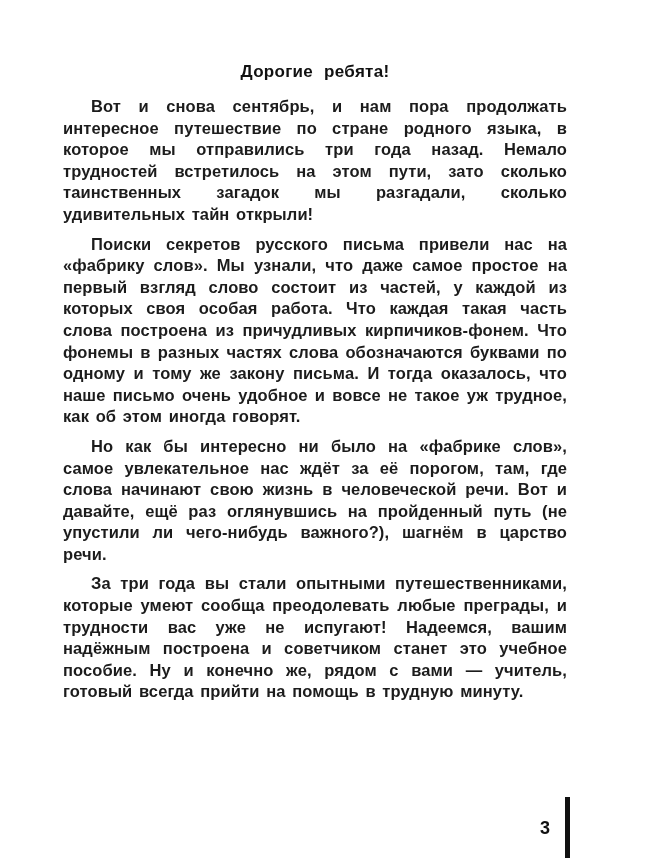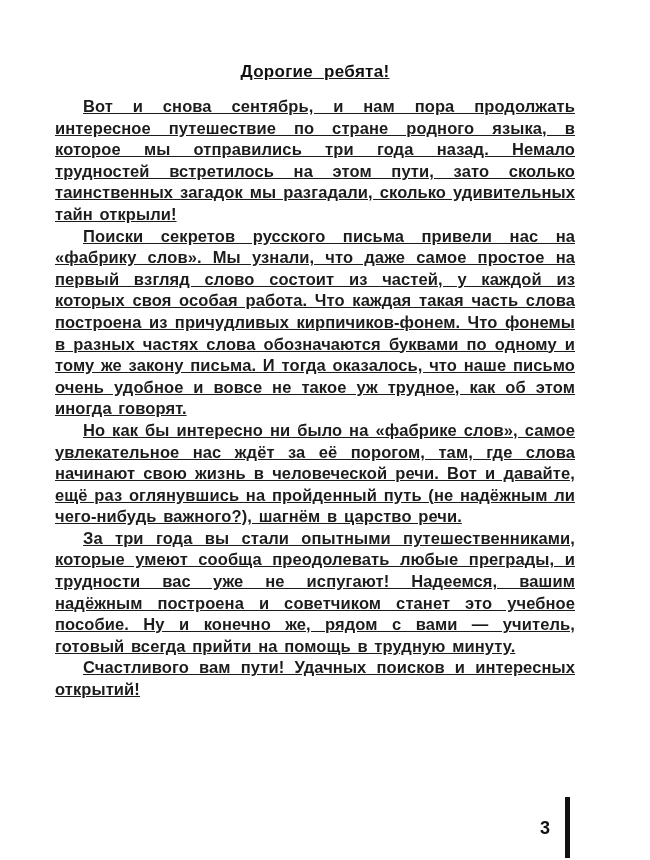--- a/index.html
+++ b/index.html
@@ -15,33 +15,32 @@
     font-family: "Liberation Sans", sans-serif;
     color: #1c1c1c;
     overflow: hidden;
     box-sizing: border-box;
   }
   .text-block {
     position: absolute;
     left: 55px;
     top: 62px;
     width: 520px;
-    text-decoration: underline;
   }
   .title {
     margin: 0 0 14px 0;
     font-size: 17px;
     font-weight: bold;
     text-align: center;
     word-spacing: 6px;
     letter-spacing: 0.3px;
     color: #111111;
   }
   .para {
-    margin: 0;
+    margin: 8px;
     font-size: 16.5px;
     font-weight: bold;
     line-height: 21.6px;
     text-align: justify;
     text-align-last: left;
     text-indent: 28px;
     word-spacing: 2px;
     letter-spacing: 0.1px;
     color: #1c1c1c;
   }
@@ -66,20 +65,19 @@
 </style>
 </head>
 <body>
 
 <div class="book-page">
   <div class="text-block">
     <h1 class="title">Дорогие  ребята!</h1>
     <div id="paragraph-container">
         <p class="para">Вот и снова сентябрь, и нам пора продолжать интересное путешествие по стране родного языка, в которое мы отправились три года назад. Немало трудностей встретилось на этом пути, зато сколько таинственных загадок мы разгадали, сколько удивительных тайн открыли!</p>
         <p class="para">Поиски секретов русского письма привели нас на «фабрику слов». Мы узнали, что даже самое простое на первый взгляд слово состоит из частей, у каждой из которых своя особая работа. Что каждая такая часть слова построена из причудливых кирпичиков-фонем. Что фонемы в разных частях слова обозначаются буквами по одному и тому же закону письма. И тогда оказалось, что наше письмо очень удобное и вовсе не такое уж трудное, как об этом иногда говорят.</p>
-        <p class="para">Но как бы интересно ни было на «фабрике слов», самое увлекательное нас ждёт за её порогом, там, где слова начинают свою жизнь в человеческой речи. Вот и давайте, ещё раз оглянувшись на пройденный путь (не надёжным ли чего-нибудь важного?), шагнём в царство речи.</p>
+        <p class="para">Но как бы интересно ни было на «фабрике слов», самое увлекательное нас ждёт за её порогом, там, где слова начинают свою жизнь в человеческой речи. Вот и давайте, ещё раз оглянувшись на пройденный путь (не упустили ли чего-нибудь важного?), шагнём в царство речи.</p>
         <p class="para">За три года вы стали опытными путешественниками, которые умеют сообща преодолевать любые преграды, и трудности вас уже не испугают! Надеемся, вашим надёжным построена и советчиком станет это учебное пособие. Ну и конечно же, рядом с вами — учитель, готовый всегда прийти на помощь в трудную минуту.</p>
-        <p class="para">Счастливого вам пути! Удачных поисков и интересных открытий!</p>
       </div>
   </div>
   <span class="page-number">3</span>
   <span class="footer-bar"></span>
 </div>
 
 </body></html>

